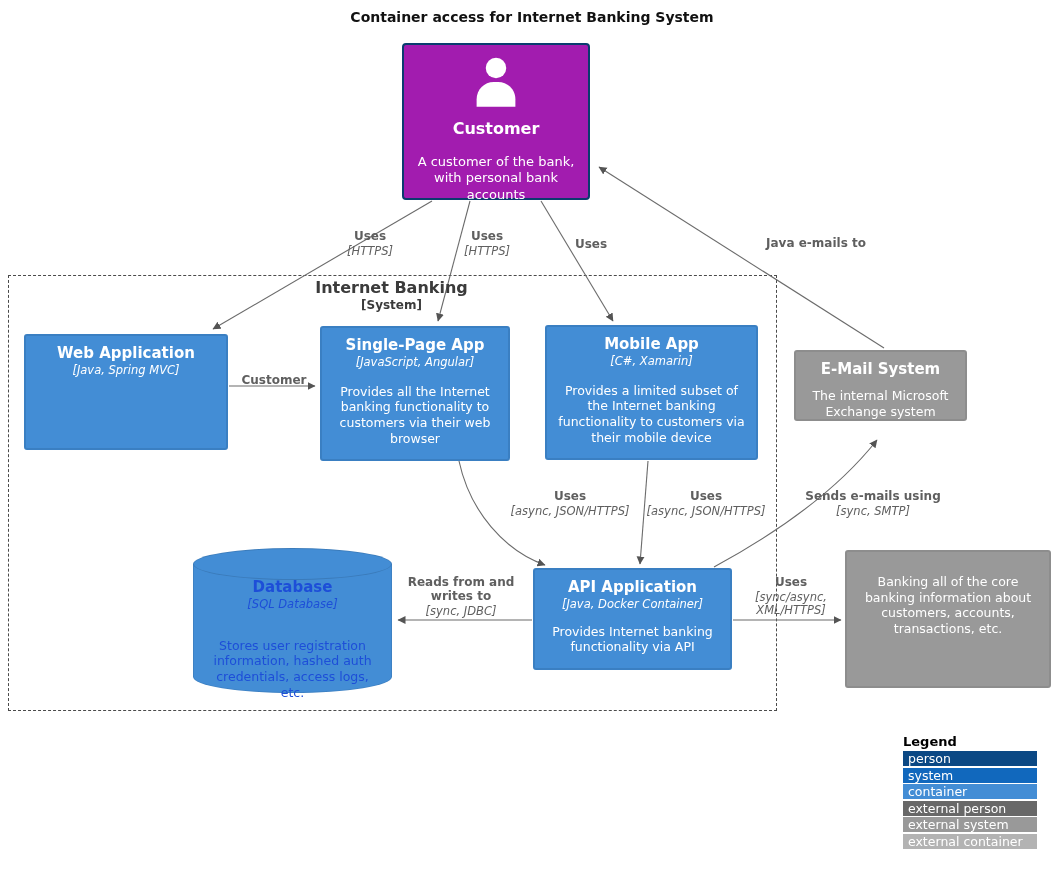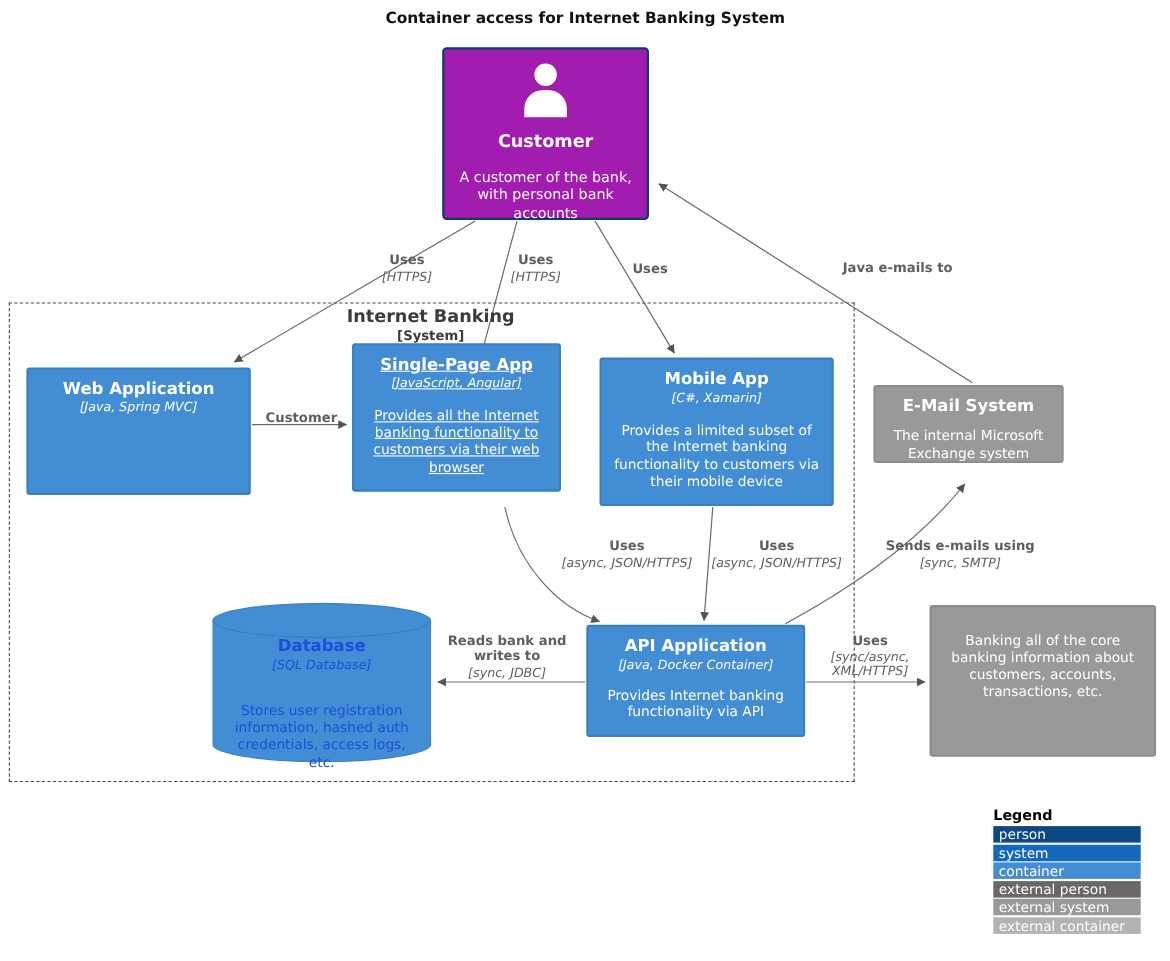--- a/index.html
+++ b/index.html
@@ -106,21 +106,21 @@
     </div>
     <div class="node-name" style="font-size:16px;">Customer</div>
     <div class="node-desc" style="margin-top:16px;font-size:13px;">A customer of the bank, with personal bank accounts</div>
   </div>
 
   <div class="node node-blue" style="left: 24px; top: 334px; width: 204px; height: 116px; background-color: rgb(67, 141, 213);">
     <div class="node-name">Web Application</div>
     <div class="node-tech">[Java, Spring MVC]</div>
   </div>
 
-  <div class="node node-blue" style="left: 320px; top: 312px; width: 190px; height: 135px; background-color: rgb(67, 141, 213); text-decoration: underline;">
+  <div class="node node-blue" style="left: 320px; top: 326px; width: 190px; height: 135px; background-color: rgb(67, 141, 213);">
     <div class="node-name">Single-Page App</div>
     <div class="node-tech">[JavaScript, Angular]</div>
     <div class="node-desc">Provides all the Internet banking functionality to customers via their web browser</div>
   </div>
 
   <div class="node node-blue" style="left: 545px; top: 325px; width: 213px; height: 135px; background-color: rgb(67, 141, 213);">
     <div class="node-name">Mobile App</div>
     <div class="node-tech">[C#, Xamarin]</div>
     <div class="node-desc">Provides a limited subset of the Internet banking functionality to customers via their mobile device</div>
   </div>
@@ -173,21 +173,21 @@
   </div>
   <div class="edge-label" style="left:636px;top:490px;width:140px;">
     <span>Uses</span>
     <span class="edge-tech">[async, JSON/HTTPS]</span>
   </div>
   <div class="edge-label" style="left:798px;top:490px;width:150px;">
     <span>Sends e-mails using</span>
     <span class="edge-tech">[sync, SMTP]</span>
   </div>
   <div class="edge-label" style="left:401px;top:576px;width:120px;">
-    <span>Reads bank and writes to</span>
+    <span>Reads from and writes to</span>
     <span class="edge-tech">[sync, JDBC]</span>
   </div>
   <div class="edge-label" style="left:735px;top:576px;width:112px;">
     <span>Uses</span>
     <span class="edge-tech">[sync/async, XML/HTTPS]</span>
   </div>
 
   <div class="legend">
     <div class="legend-title">Legend</div>
     <div class="legend-row" style="background-color: rgb(11, 72, 132);">person</div>

